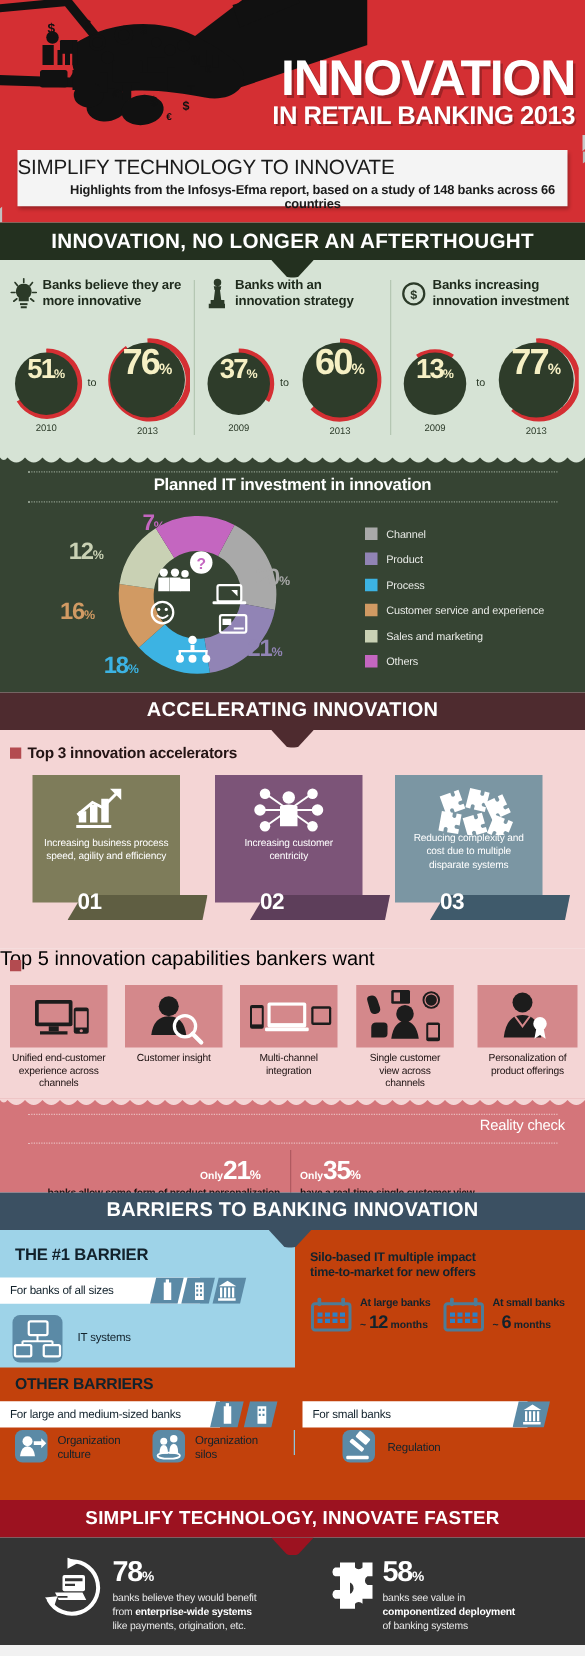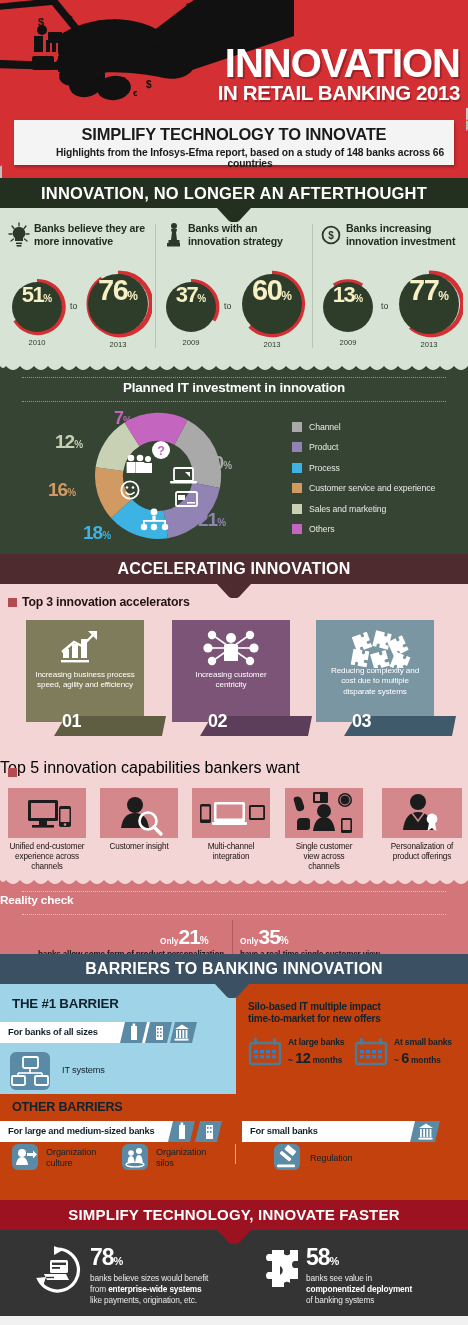--- a/index.html
+++ b/index.html
@@ -9,21 +9,21 @@
   
   .hero{position:relative;height:178px;background:#d42f33;overflow:hidden;}
   .hero-art{position:absolute;left:-6px;top:-4px;width:300px;height:125px;}
   .hero-title{position:absolute;right:8px;top:44px;width:310px;text-align:right;}
   .hero-title .t1{font-size:40px;line-height:38px;font-weight:bold;color:#fff;letter-spacing:-1px;
       text-shadow:2px 2px 0 rgba(0,0,0,.25);display:block;}
   .hero-title .t2{font-size:20.5px;line-height:22px;font-weight:bold;color:#fff;letter-spacing:-.4px;
       text-shadow:1.5px 1.5px 0 rgba(0,0,0,.25);display:block;white-space:nowrap;}
   .ribbon{position:absolute;left:14px;top:120px;width:440px;height:45px;background:#f4f4f4;
       box-shadow:1px 2px 3px rgba(0,0,0,.28);z-index:4;}
-  .ribbon .rb1{text-align:center;font-size:16.5px;font-weight:bold;color:#1b1b1b;letter-spacing:-.2px;padding-top:5px;}
+  .ribbon .rb1{text-align:left;font-size:16.5px;font-weight:normal;color:#1b1b1b;letter-spacing:-.2px;padding-top:5px;}
   .ribbon .rb2{text-align:center;font-size:10.3px;font-weight:bold;color:#1b1b1b;letter-spacing:-.15px;padding-top:3px;padding-left:32px;}
   .rb-fold-r{position:absolute;right:-12px;top:108px;width:0;height:0;
       border-left:14px solid #c8c8c8;border-bottom:13px solid transparent;z-index:3;}
   .rb-fold-r2{position:absolute;right:-12px;top:121px;width:14px;height:10px;background:#b9b9b9;
       clip-path:polygon(0 0,100% 0,0 100%);z-index:3;}
   .rb-fold-l{position:absolute;left:-12px;top:165px;width:14px;height:13px;background:#c0c0c0;
       clip-path:polygon(100% 0,100% 100%,0 100%);z-index:3;}
 
   
   .bar{position:relative;text-align:center;font-weight:bold;color:#fff;}
@@ -71,34 +71,34 @@
 
   
   .s5{position:relative;background:#f4d5d5;height:120px;}
   .cap5{position:absolute;width:78px;}
   .cap5 .box{width:78px;height:50px;background:#d4888b;position:relative;}
   .cap5 .t{font-size:8.2px;color:#1d1212;text-align:center;line-height:10.2px;margin-top:4px;
       letter-spacing:-.15px;}
 
   
   .s6{position:relative;background:#d4757a;height:75px;}
-  .s6 .rct{position:absolute;left:0;right:16px;top:14px;text-align:left;font-size:11.8px;
-      font-weight:bold;color:#fff;letter-spacing:-.15px;}
+  .s6 .rct{position:absolute;left:0;right:16px;top:14px;text-align:right;font-size:11.8px;
+      font-weight:normal;color:#fff;letter-spacing:-.15px;}
   .s6 .only{font-size:8.3px;font-weight:bold;color:#fff;}
   .s6 .big{font-size:21px;font-weight:bold;color:#fff;letter-spacing:-1px;}
   .s6 .pc{font-size:10px;font-weight:bold;color:#fff;}
   .s6 .dsc{font-size:8.2px;font-weight:bold;color:#1d1212;letter-spacing:-.2px;}
 
   
   .s7bar{height:30px;line-height:30px;background:#3b5062;font-size:16px;}
   .s7{position:relative;height:216px;background:#c2410c;}
   .s7 .leftpane{position:absolute;left:0;top:0;width:236px;height:110px;background:#9ed3e8;}
   .s7 .h{font-size:13.3px;font-weight:bold;color:#12222c;letter-spacing:-.2px;}
   .whitebar{position:absolute;height:21px;background:#fff;}
-  .whitebar .wt{font-size:9.3px;font-weight:bold;color:#12222c;line-height:21px;padding-left:8px;letter-spacing:-.2px;}
+  .whitebar .wt{font-size:9.3px;font-weight:normal;color:#12222c;line-height:21px;padding-left:8px;letter-spacing:-.2px;}
   .icobox{position:absolute;background:#5b8aa6;border-radius:6px;}
   .s7 .lbl{position:absolute;font-size:9.2px;color:#12222c;line-height:11px;letter-spacing:-.15px;}
   .s7 .silo{position:absolute;font-size:10px;font-weight:bold;color:#12222c;line-height:12.4px;letter-spacing:-.2px;}
   .cal{position:absolute;width:34px;height:28px;}
   .s7 .cl{position:absolute;font-size:8.6px;font-weight:bold;color:#12222c;letter-spacing:-.2px;}
   .s7 .mo{position:absolute;font-size:8.3px;font-weight:bold;color:#12222c;}
   .s7 .mn{font-size:14.5px;font-weight:bold;letter-spacing:-.6px;}
   .s7 .vsep{position:absolute;width:1px;background:#8fc4da;}
 
   
@@ -774,21 +774,21 @@
       <rect x="18" y="14" width="18" height="13" rx="1.6" fill="#fff"></rect>
         <rect x="20" y="16.6" width="14" height="2.4" fill="#343434"></rect>
       <rect x="20" y="21" width="8" height="1.8" fill="#343434"></rect>
       <path d="M12 28 h22 l3 6 h-22 z" fill="#fff"></path>
         <path d="M14 31.5 h8" stroke="#343434" stroke-width="1.4"></path>
     </svg>
     <div style="position:absolute;left:90px;top:14px;">
       <span class="big">78</span><span class="pc">%</span>
     </div>
     <div class="tx" style="position:absolute;left:90px;top:43px;">
-      <span>banks believe sizes would benefit</span><br>
+      <span>banks believe they would benefit</span><br>
       <span>from </span><b>enterprise-wide systems</b><br>
       <span>like payments, origination, etc.</span>
     </div>
 
     <svg style="position:absolute;left:254px;top:16px;width:48px;height:48px;" viewBox="0 0 48 48">
       <path d="M18 4 h12 v4 a4 4 0 0 0 6 0 v-4 h8 v11 h-4 a4 4 0 0 0 0 7 h4 v11 h-8 v4 a4 4 0 0 0 -6 0 v4 h-12 v-8 h-4 a4 4 0 0 1 0 -7 h4 v-11 h-4 a4 4 0 0 1 0 -7 h4 z" fill="#fff"></path>
       <path d="M26 20 a5 5 0 0 1 0 9 l0 -9 z" fill="#343434"></path>
     </svg>
     <div style="position:absolute;left:306px;top:14px;">
       <span class="big">58</span><span class="pc">%</span>

